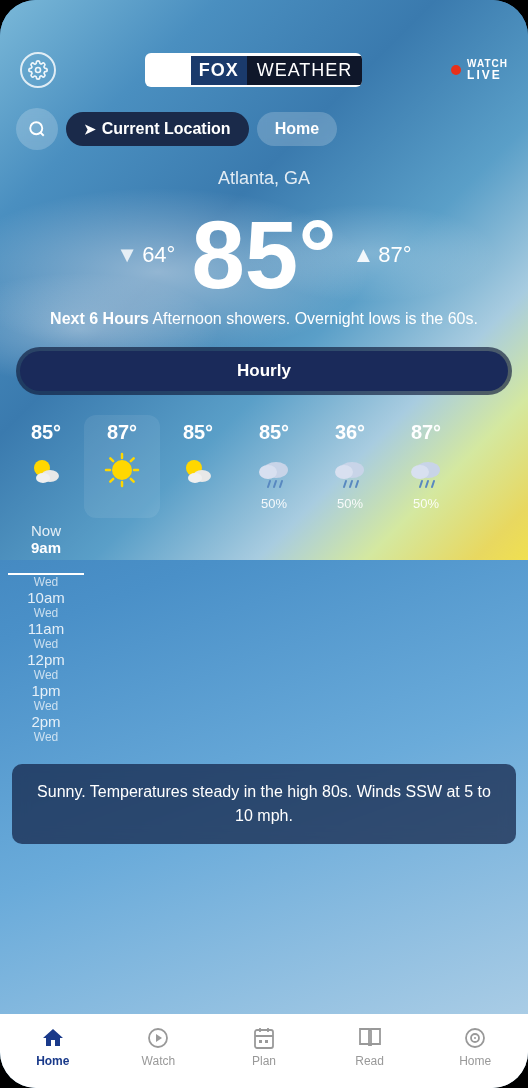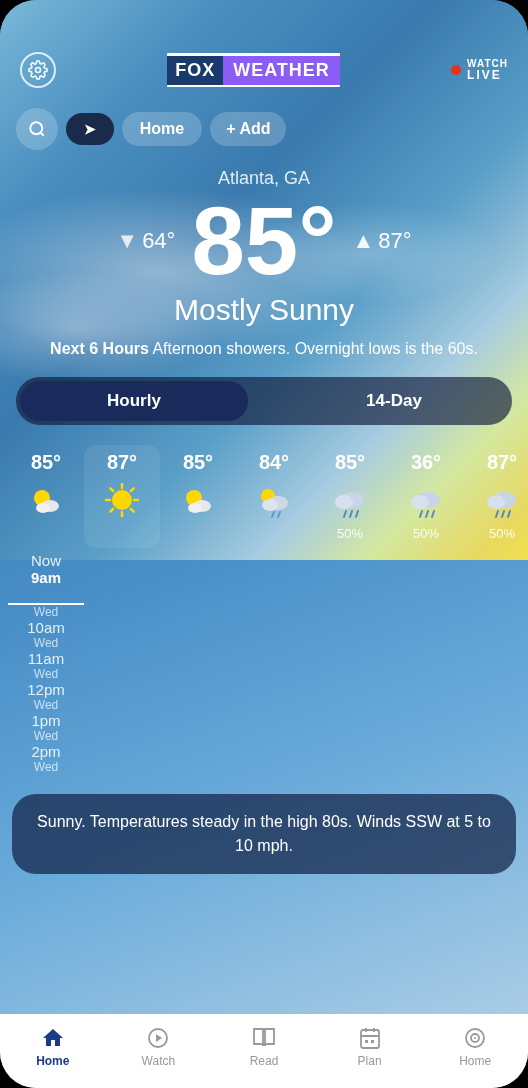--- a/index.html
+++ b/index.html
@@ -50,36 +50,37 @@
       border: 2.5px solid rgba(255,255,255,0.8);
       border-radius: 50%;
       display: flex; align-items: center; justify-content: center;
       color: rgba(255,255,255,0.9);
       font-size: 18px;
     }
     .fox-weather-logo {
       display: flex;
       align-items: center;
       background: #fff;
-      border-radius: 1px;
+      border-radius: 6px;
       overflow: hidden;
       height: 34px;
+      padding-left: 46px;
     }
     .fox-part {
       background: #1a3a6b;
       color: #fff;
       font-weight: 900;
       font-size: 18px;
       padding: 4px 8px;
       letter-spacing: 1px;
     }
     .weather-part {
-      background: #8b5cf6;
-      color: #fff;
-      font-weight: 700;
+      background: #0f172a;
+      color: #fff;
+      font-weight: 400;
       font-size: 18px;
       padding: 4px 10px;
       letter-spacing: 1px;
     }
     .watch-live {
       display: flex;
       align-items: center;
       gap: 6px;
     }
     .live-dot {
@@ -164,21 +165,21 @@
     .main-weather {
       position: relative;
       z-index: 10;
       text-align: center;
       padding: 10px 20px 0;
     }
     .city-name {
       color: rgba(255,255,255,0.85);
       font-size: 18px;
       font-weight: 500;
-      margin-bottom: 4px;
+      margin-bottom: 18px;
     }
     .temp-row {
       display: flex;
       align-items: center;
       justify-content: center;
       gap: 16px;
       margin-bottom: 4px;
     }
     .low-temp {
       display: flex; align-items: center; gap: 4px;
@@ -303,21 +304,21 @@
     }
     .time-sub {
       color: rgba(255,255,255,0.7);
       font-size: 12px;
     }
     
     .bottom-desc {
       position: relative;
       z-index: 10;
       background: rgba(15,30,65,0.7);
-      border-radius: 24px;
+      border-radius: 10px;
       margin: 12px 12px 0;
       padding: 16px 20px;
       backdrop-filter: blur(8px);
     }
     .bottom-desc-text {
       color: #fff;
       font-size: 16px;
       line-height: 1.5;
       text-align: center;
     }
@@ -385,54 +386,48 @@
 
   <div class="search-row">
     <button class="search-btn">
       <svg width="18" height="18" viewBox="0 0 24 24" fill="none" stroke="white" stroke-width="2.5">
         <circle cx="11" cy="11" r="8"></circle>
         <line x1="21" y1="21" x2="16.65" y2="16.65"></line>
       </svg>
     </button>
     <div class="location-pill">
       <span class="nav-arrow">➤</span>
+      <span>Current Location</span>
     </div>
     <div class="home-pill">
       <span>Home</span>
-    </div>
-    <div class="add-pill">
-      <span>+ Add</span>
     </div>
   </div>
 
   <div class="main-weather">
     <div class="city-name">Atlanta, GA</div>
     <div class="temp-row">
       <div class="low-temp">
         <span class="down-arrow">▼</span>
         <span>64°</span>
       </div>
       <div class="main-temp">85°</div>
       <div class="high-temp">
         <span class="up-arrow">▲</span>
         <span>87°</span>
       </div>
     </div>
-    <div class="condition-text">Mostly Sunny</div>
     <div class="forecast-desc">
       <strong>Next 6 Hours</strong><span> Afternoon showers. Overnight lows is the 60s.</span>
     </div>
   </div>
 
   <div class="tabs-row">
     <div class="tab-item active">
       <span>Hourly</span>
-    </div>
-    <div class="tab-item">
-      <span>14-Day</span>
     </div>
   </div>
 
   <div class="hourly-section">
     <div class="hourly-scroll">
 
       <div class="hour-item">
         <div class="hour-temp">85°</div>
         <div class="hour-icon">
 
@@ -470,33 +465,20 @@
         <div class="hour-icon">
           <svg width="40" height="40" viewBox="0 0 40 40">
             <circle cx="16" cy="18" r="8" fill="#FFD700"></circle>
             <ellipse cx="24" cy="26" rx="9" ry="6" fill="#e8e8e8"></ellipse>
             <ellipse cx="17" cy="28" rx="7" ry="5" fill="#f0f0f0"></ellipse>
           </svg>
         </div>
         <div class="hour-precip"></div>
       </div>
 
-      <div class="hour-item">
-        <div class="hour-temp">84°</div>
-        <div class="hour-icon">
-          <svg width="40" height="40" viewBox="0 0 40 40">
-            <circle cx="14" cy="16" r="7" fill="#FFD700"></circle>
-            <ellipse cx="24" cy="23" rx="10" ry="7" fill="#d0d8e8"></ellipse>
-            <ellipse cx="16" cy="25" rx="8" ry="6" fill="#dde4f0"></ellipse>
-            <line x1="20" y1="32" x2="18" y2="37" stroke="#6098c8" stroke-width="2" stroke-linecap="round"></line>
-            <line x1="26" y1="32" x2="24" y2="37" stroke="#6098c8" stroke-width="2" stroke-linecap="round"></line>
-          </svg>
-        </div>
-        <div class="hour-precip"></div>
-      </div>
 
       <div class="hour-item">
         <div class="hour-temp">85°</div>
         <div class="hour-icon">
           <svg width="40" height="40" viewBox="0 0 40 40">
             <ellipse cx="22" cy="20" rx="12" ry="8" fill="#c8d4e8"></ellipse>
             <ellipse cx="14" cy="22" rx="9" ry="7" fill="#d8e0f0"></ellipse>
             <line x1="16" y1="31" x2="14" y2="37" stroke="#5888c0" stroke-width="2" stroke-linecap="round"></line>
             <line x1="22" y1="31" x2="20" y2="37" stroke="#5888c0" stroke-width="2" stroke-linecap="round"></line>
             <line x1="28" y1="31" x2="26" y2="37" stroke="#5888c0" stroke-width="2" stroke-linecap="round"></line>
@@ -584,42 +566,42 @@
         <svg width="24" height="24" viewBox="0 0 24 24" fill="none" stroke="#999" stroke-width="1.8">
           <circle cx="12" cy="12" r="9"></circle>
           <polygon points="10,8 16,12 10,16" fill="#999" stroke="none"></polygon>
         </svg>
       </span>
       <span class="nav-label">Watch</span>
     </div>
     <div class="nav-item">
       <span class="nav-icon">
         <svg width="24" height="24" viewBox="0 0 24 24" fill="none" stroke="#999" stroke-width="1.8">
-          <path d="M2 3h9a2 2 0 0 1 2 2v15a2 2 0 0 0-2-2H2z"></path>
-          <path d="M22 3h-9a2 2 0 0 0-2 2v15a2 2 0 0 1 2-2h9z"></path>
-        </svg>
-      </span>
-      <span class="nav-label">Read</span>
-    </div>
-    <div class="nav-item">
-      <span class="nav-icon">
-        <svg width="24" height="24" viewBox="0 0 24 24" fill="none" stroke="#999" stroke-width="1.8">
           <rect x="3" y="4" width="18" height="18" rx="2" ry="2"></rect>
           <line x1="16" y1="2" x2="16" y2="6"></line>
           <line x1="8" y1="2" x2="8" y2="6"></line>
           <line x1="3" y1="10" x2="21" y2="10"></line>
           <rect x="7" y="14" width="3" height="3" fill="#999" stroke="none"></rect>
           <rect x="13" y="14" width="3" height="3" fill="#999" stroke="none"></rect>
         </svg>
       </span>
       <span class="nav-label">Plan</span>
     </div>
     <div class="nav-item">
       <span class="nav-icon">
         <svg width="24" height="24" viewBox="0 0 24 24" fill="none" stroke="#999" stroke-width="1.8">
+          <path d="M2 3h9a2 2 0 0 1 2 2v15a2 2 0 0 0-2-2H2z"></path>
+          <path d="M22 3h-9a2 2 0 0 0-2 2v15a2 2 0 0 1 2-2h9z"></path>
+        </svg>
+      </span>
+      <span class="nav-label">Read</span>
+    </div>
+    <div class="nav-item">
+      <span class="nav-icon">
+        <svg width="24" height="24" viewBox="0 0 24 24" fill="none" stroke="#999" stroke-width="1.8">
           <circle cx="12" cy="12" r="9"></circle>
           <circle cx="12" cy="12" r="4"></circle>
           <circle cx="12" cy="12" r="1" fill="#999" stroke="none"></circle>
         </svg>
       </span>
       <span class="nav-label">Home</span>
     </div>
   </div>
 </div>
 

